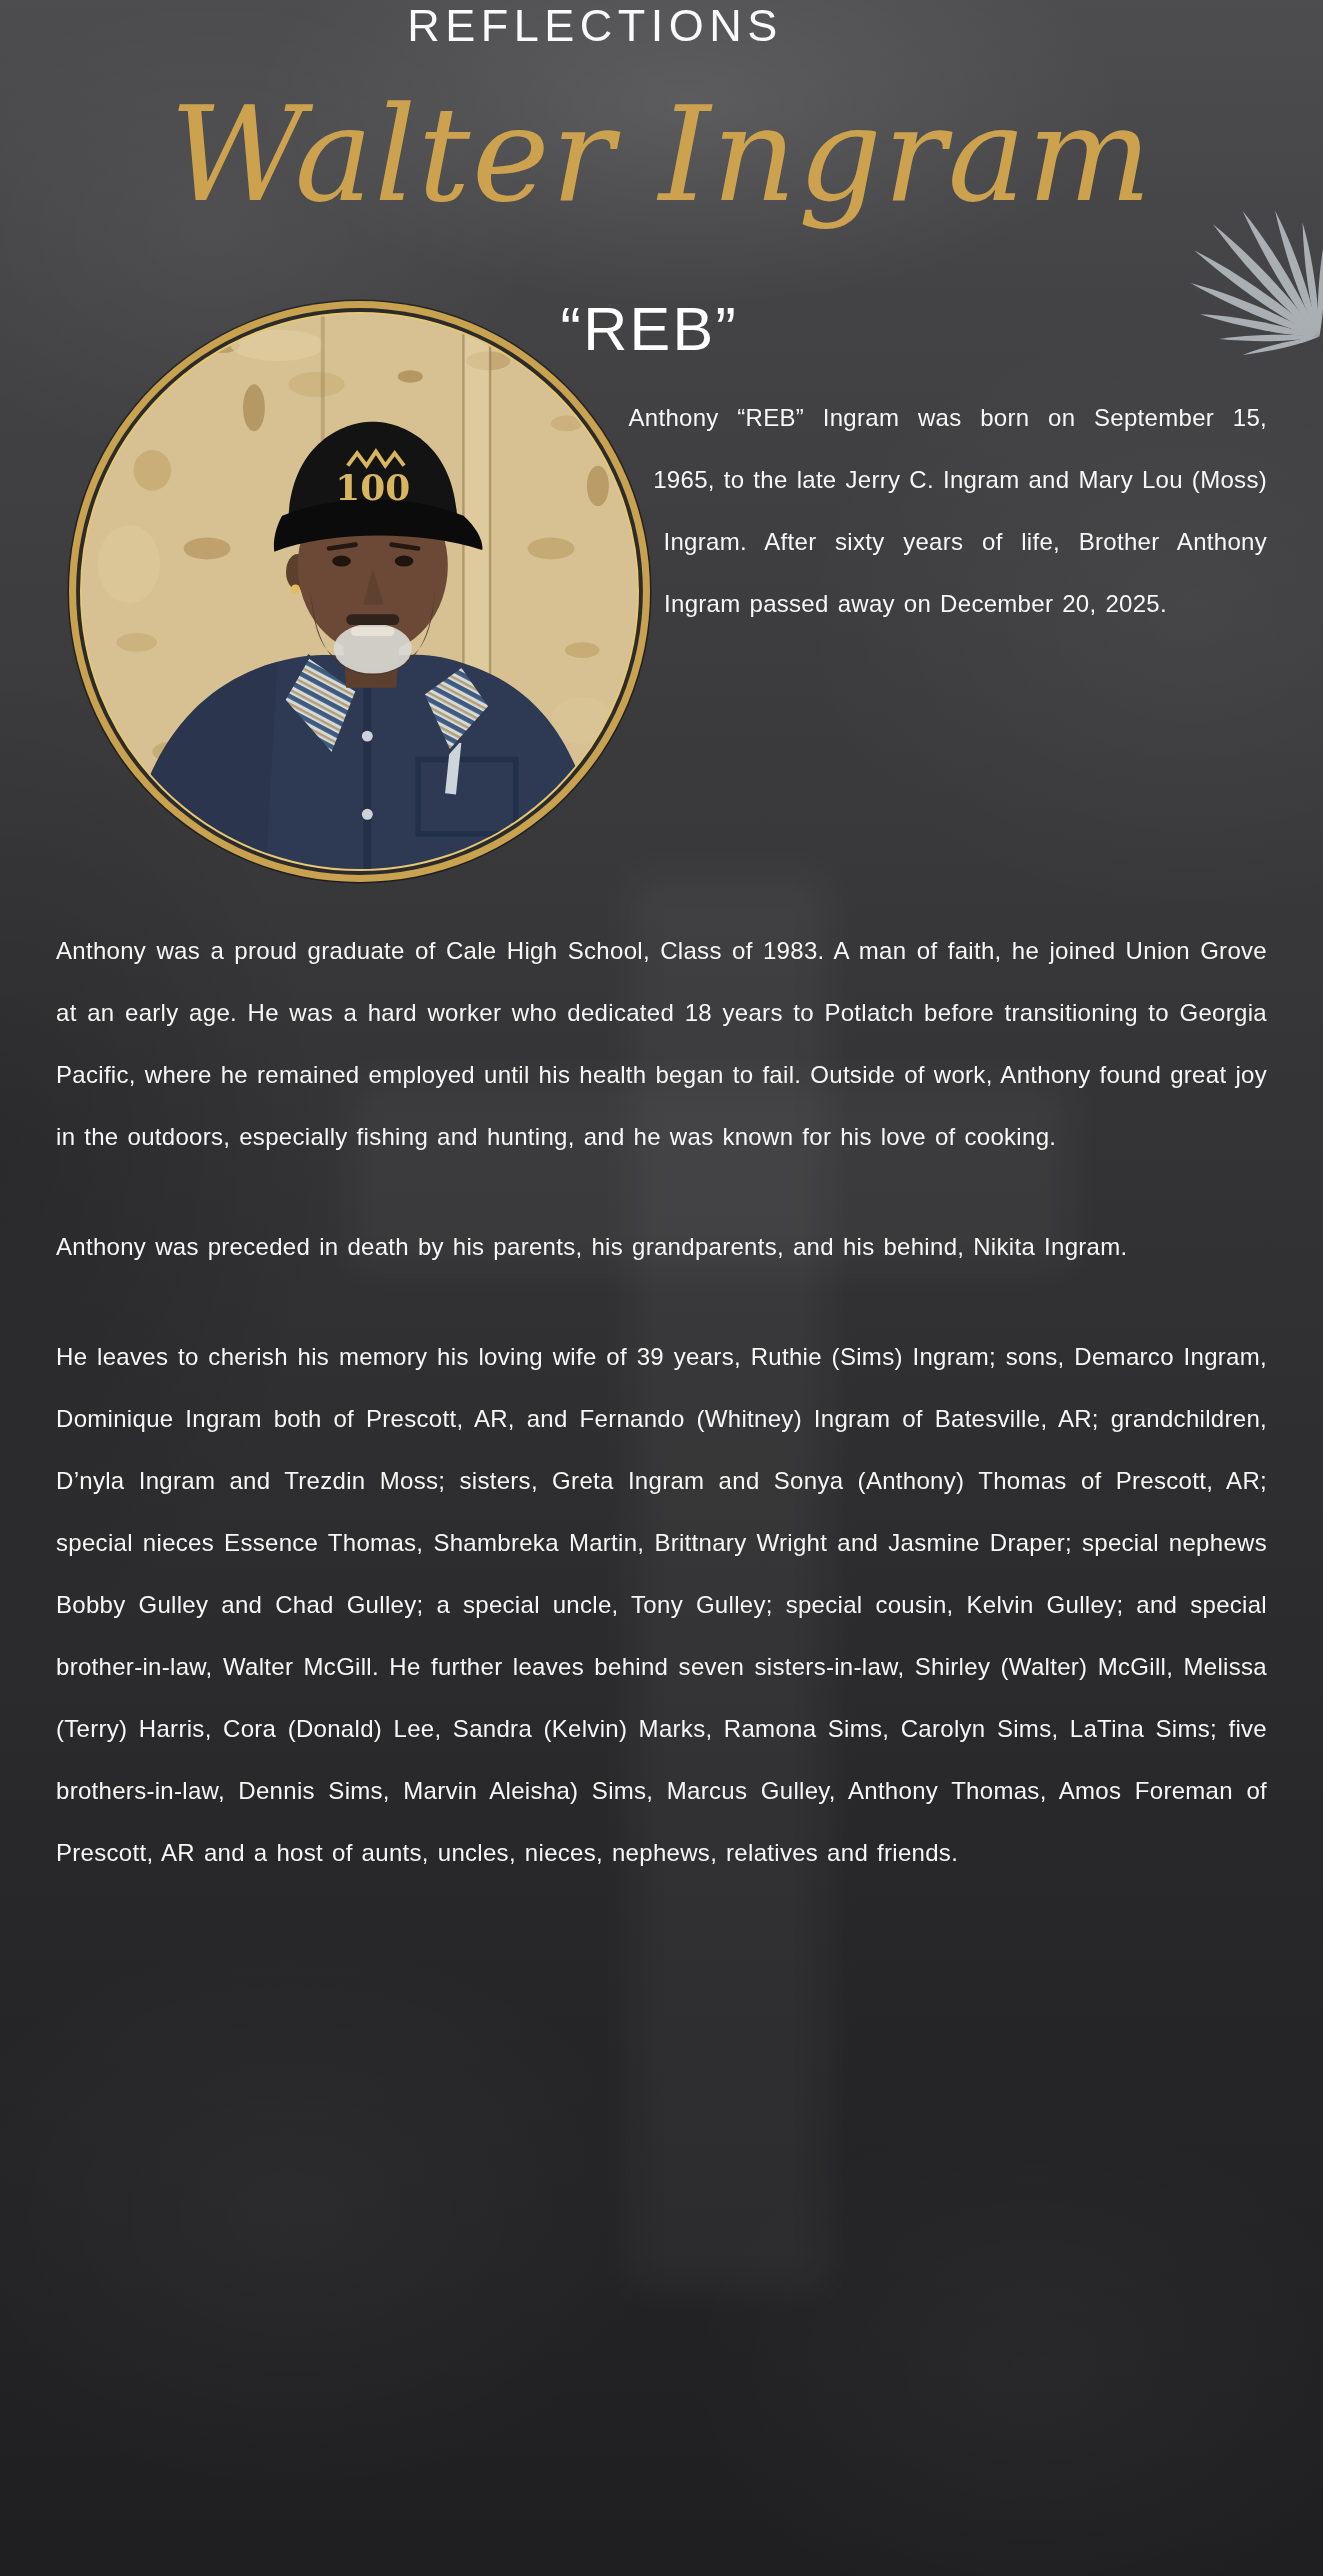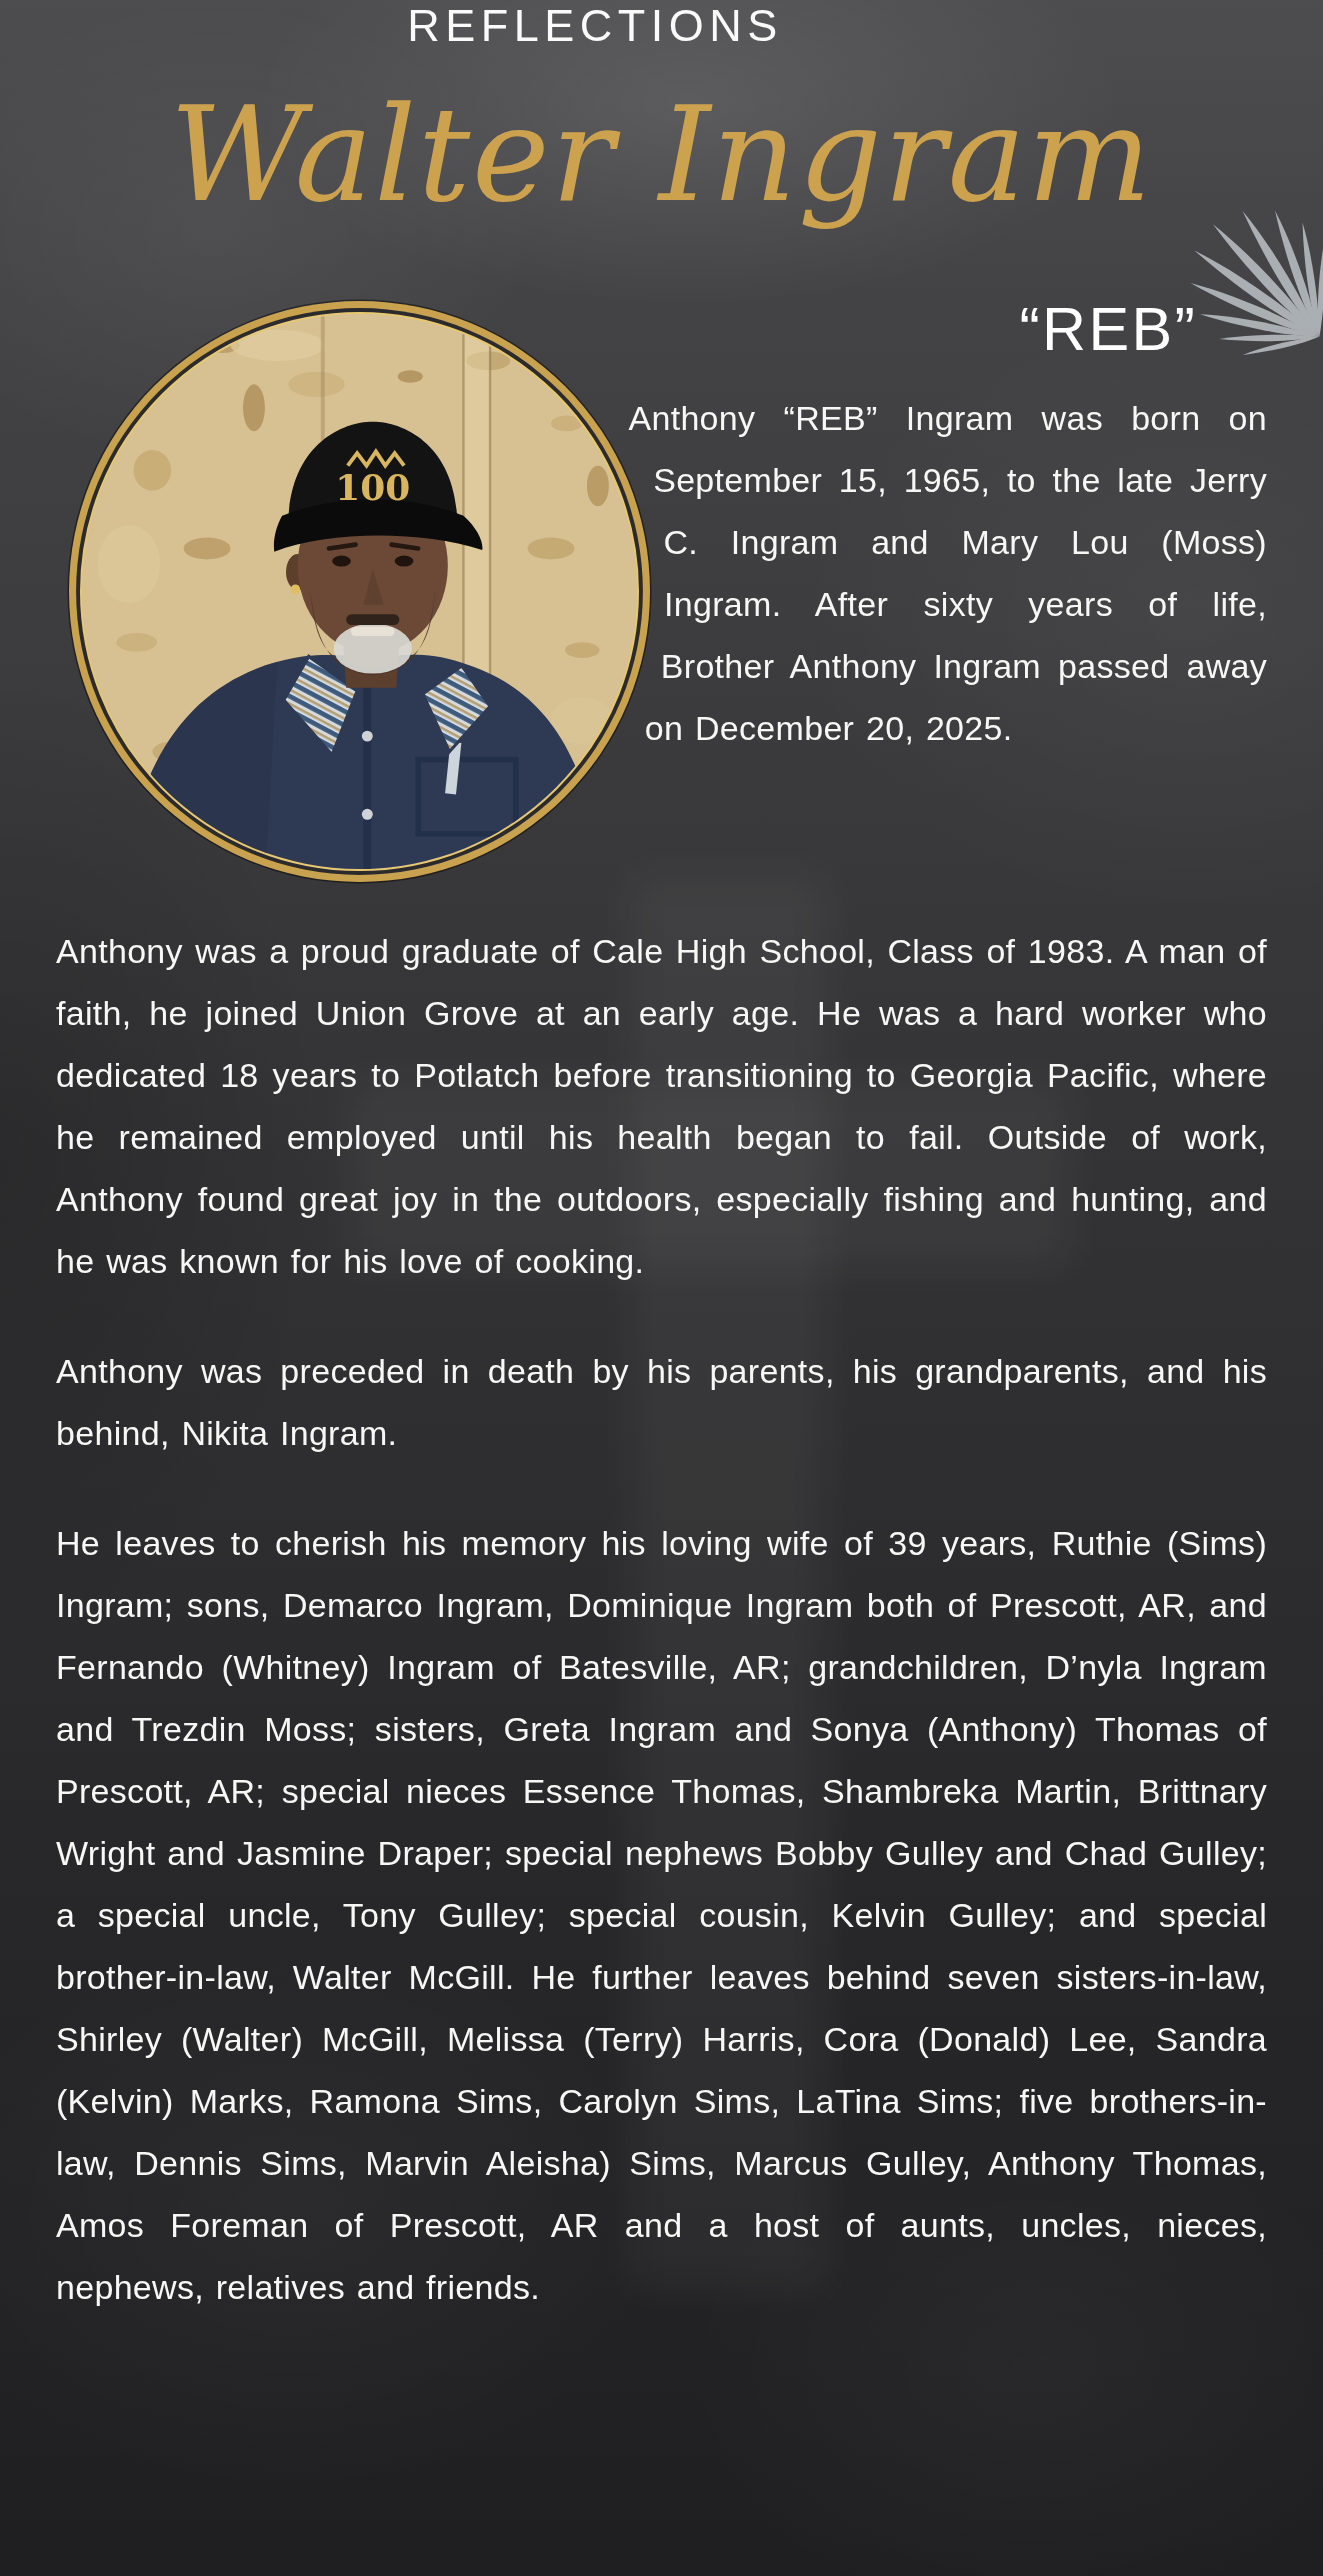--- a/index.html
+++ b/index.html
@@ -49,27 +49,27 @@
   .photo{
     width:555px;height:555px;margin:13.3px;
     border-radius:50%;overflow:hidden;
     border:2.3px solid #e7c76f;
     box-shadow:0 0 0 3.9px #2b2b2d, 0 0 0 11px #c9a24f, 0 0 0 12.5px rgba(0,0,0,.45);
     background:#d7c193;
   }
   .photo svg{display:block;width:100%;height:100%;}
   .nickname{
     margin:44px 70px 0 0;
-    text-align:right;
+    text-align:left;
     font-size:61px;font-weight:400;color:#ffffff;letter-spacing:2.3px;
   }
   .body{
     margin:23.4px 0 0 0;
     text-align:justify;
-    font-size:34px;line-height:62px;
+    font-size:24px;line-height:62px;
     letter-spacing:0.3px;word-spacing:2px;
     color:#f7f7f5;
   }
   .below{clear:both;padding-top:31px;}
   .below .body{margin-top:48px;}
   .below .body:first-child{margin-top:0;}
 </style>
 </head>
 <body>
 

